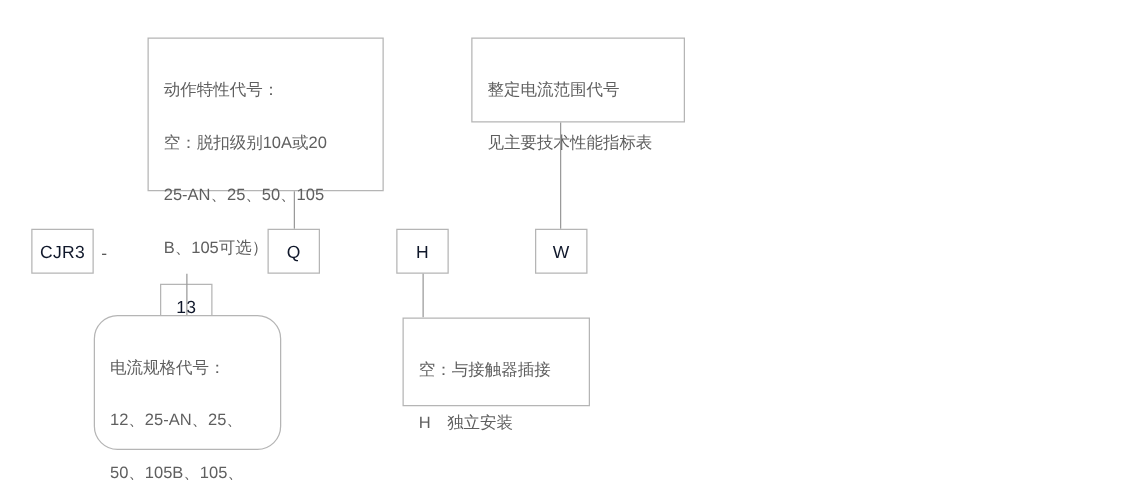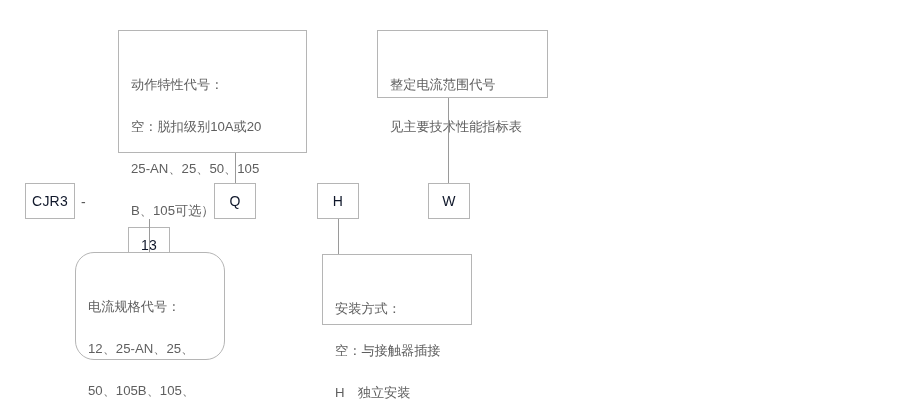--- a/index.html
+++ b/index.html
@@ -34,21 +34,21 @@
     display: flex;
     align-items: center;
     justify-content: center;
     font-size: 14px;
     color: #0f172a;
     letter-spacing: 0.2px;
   }
 
   
   .callout {
-    padding: 22px 11px 8px 12px;
+    padding: 9px 11px 8px 12px;
     font-size: 13.2px;
     line-height: 21px;
     color: #5f5f5f;
     white-space: pre-line;
   }
   .callout .line {
     display: block;
     white-space: pre;
   }
 
@@ -114,18 +114,17 @@
 
   <div class="box callout" style="left:75px; top:252px; width:150px; height:108px;border-radius:19px;">
     <span class="line">电流规格代号：</span>
     <span class="line">12、25-AN、25、</span>
     <span class="line">50、105B、105、</span>
     
     
   </div>
 
   <div class="box callout" style="left:322px; top:254px; width:150px; height:71px;">
-    <span class="line">安装方式：</span>
     <span class="line">空：与接触器插接</span>
     <span class="line">H　独立安装</span>
   </div>
 
 </div>
 
 </body></html>

